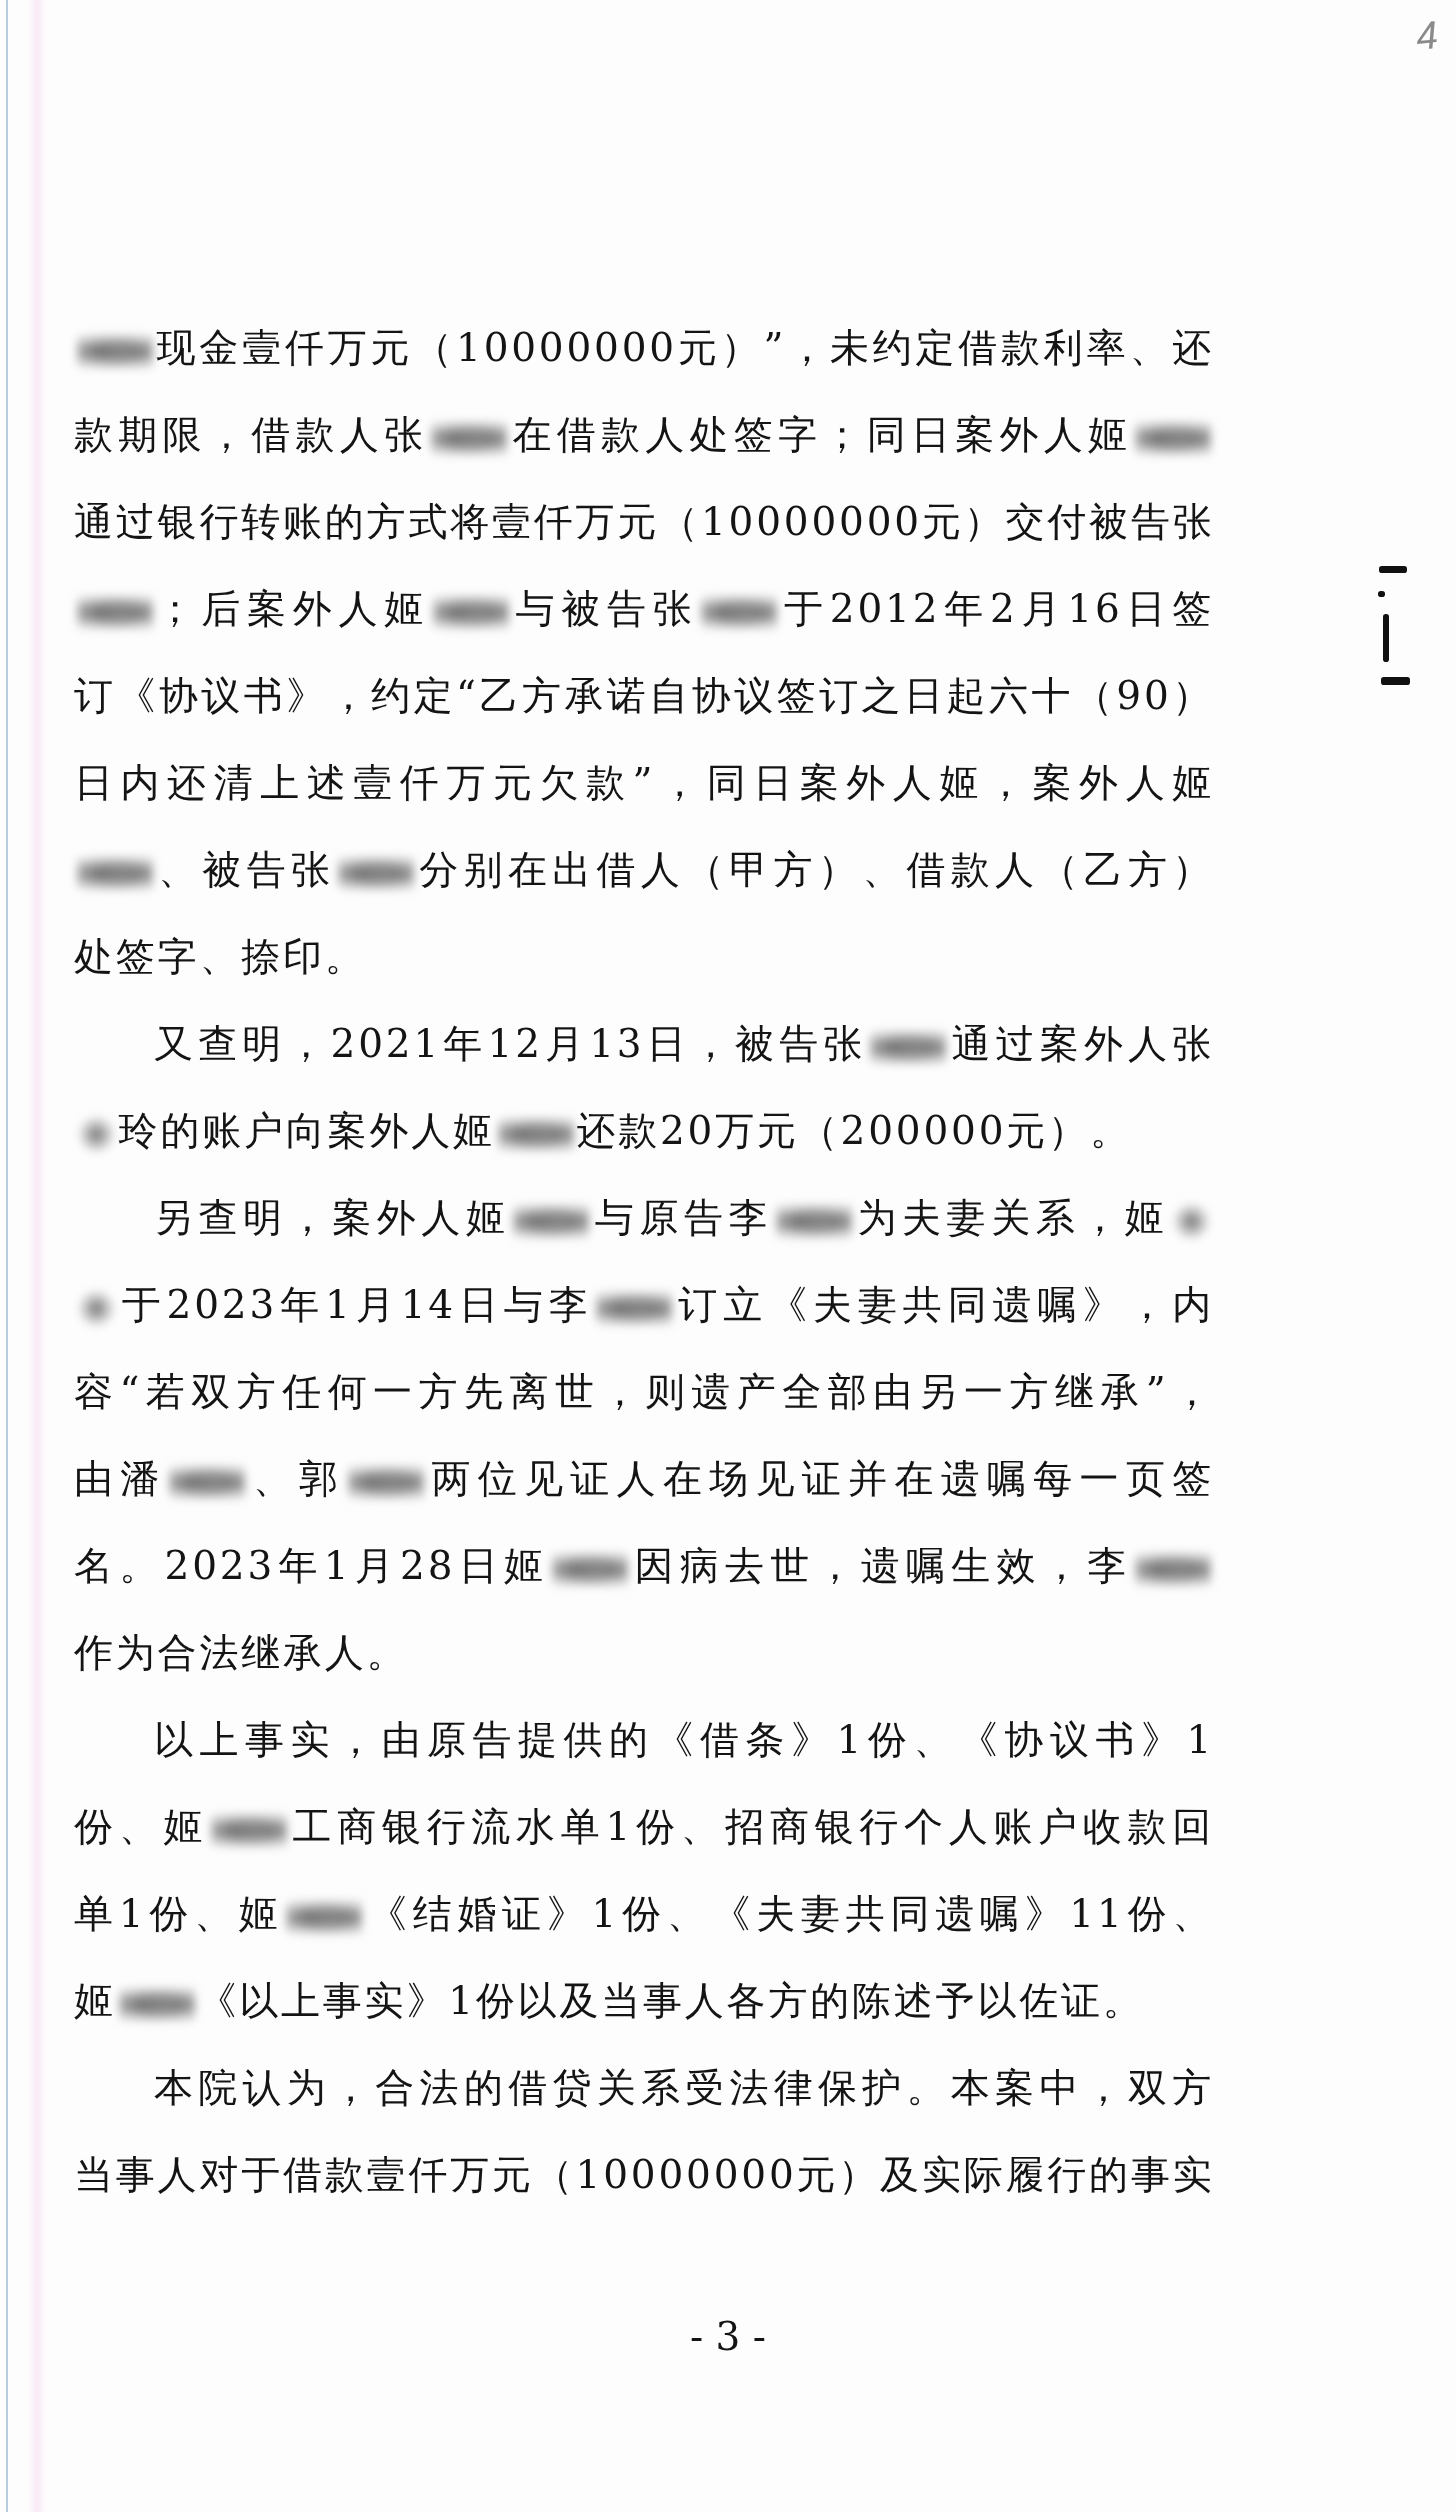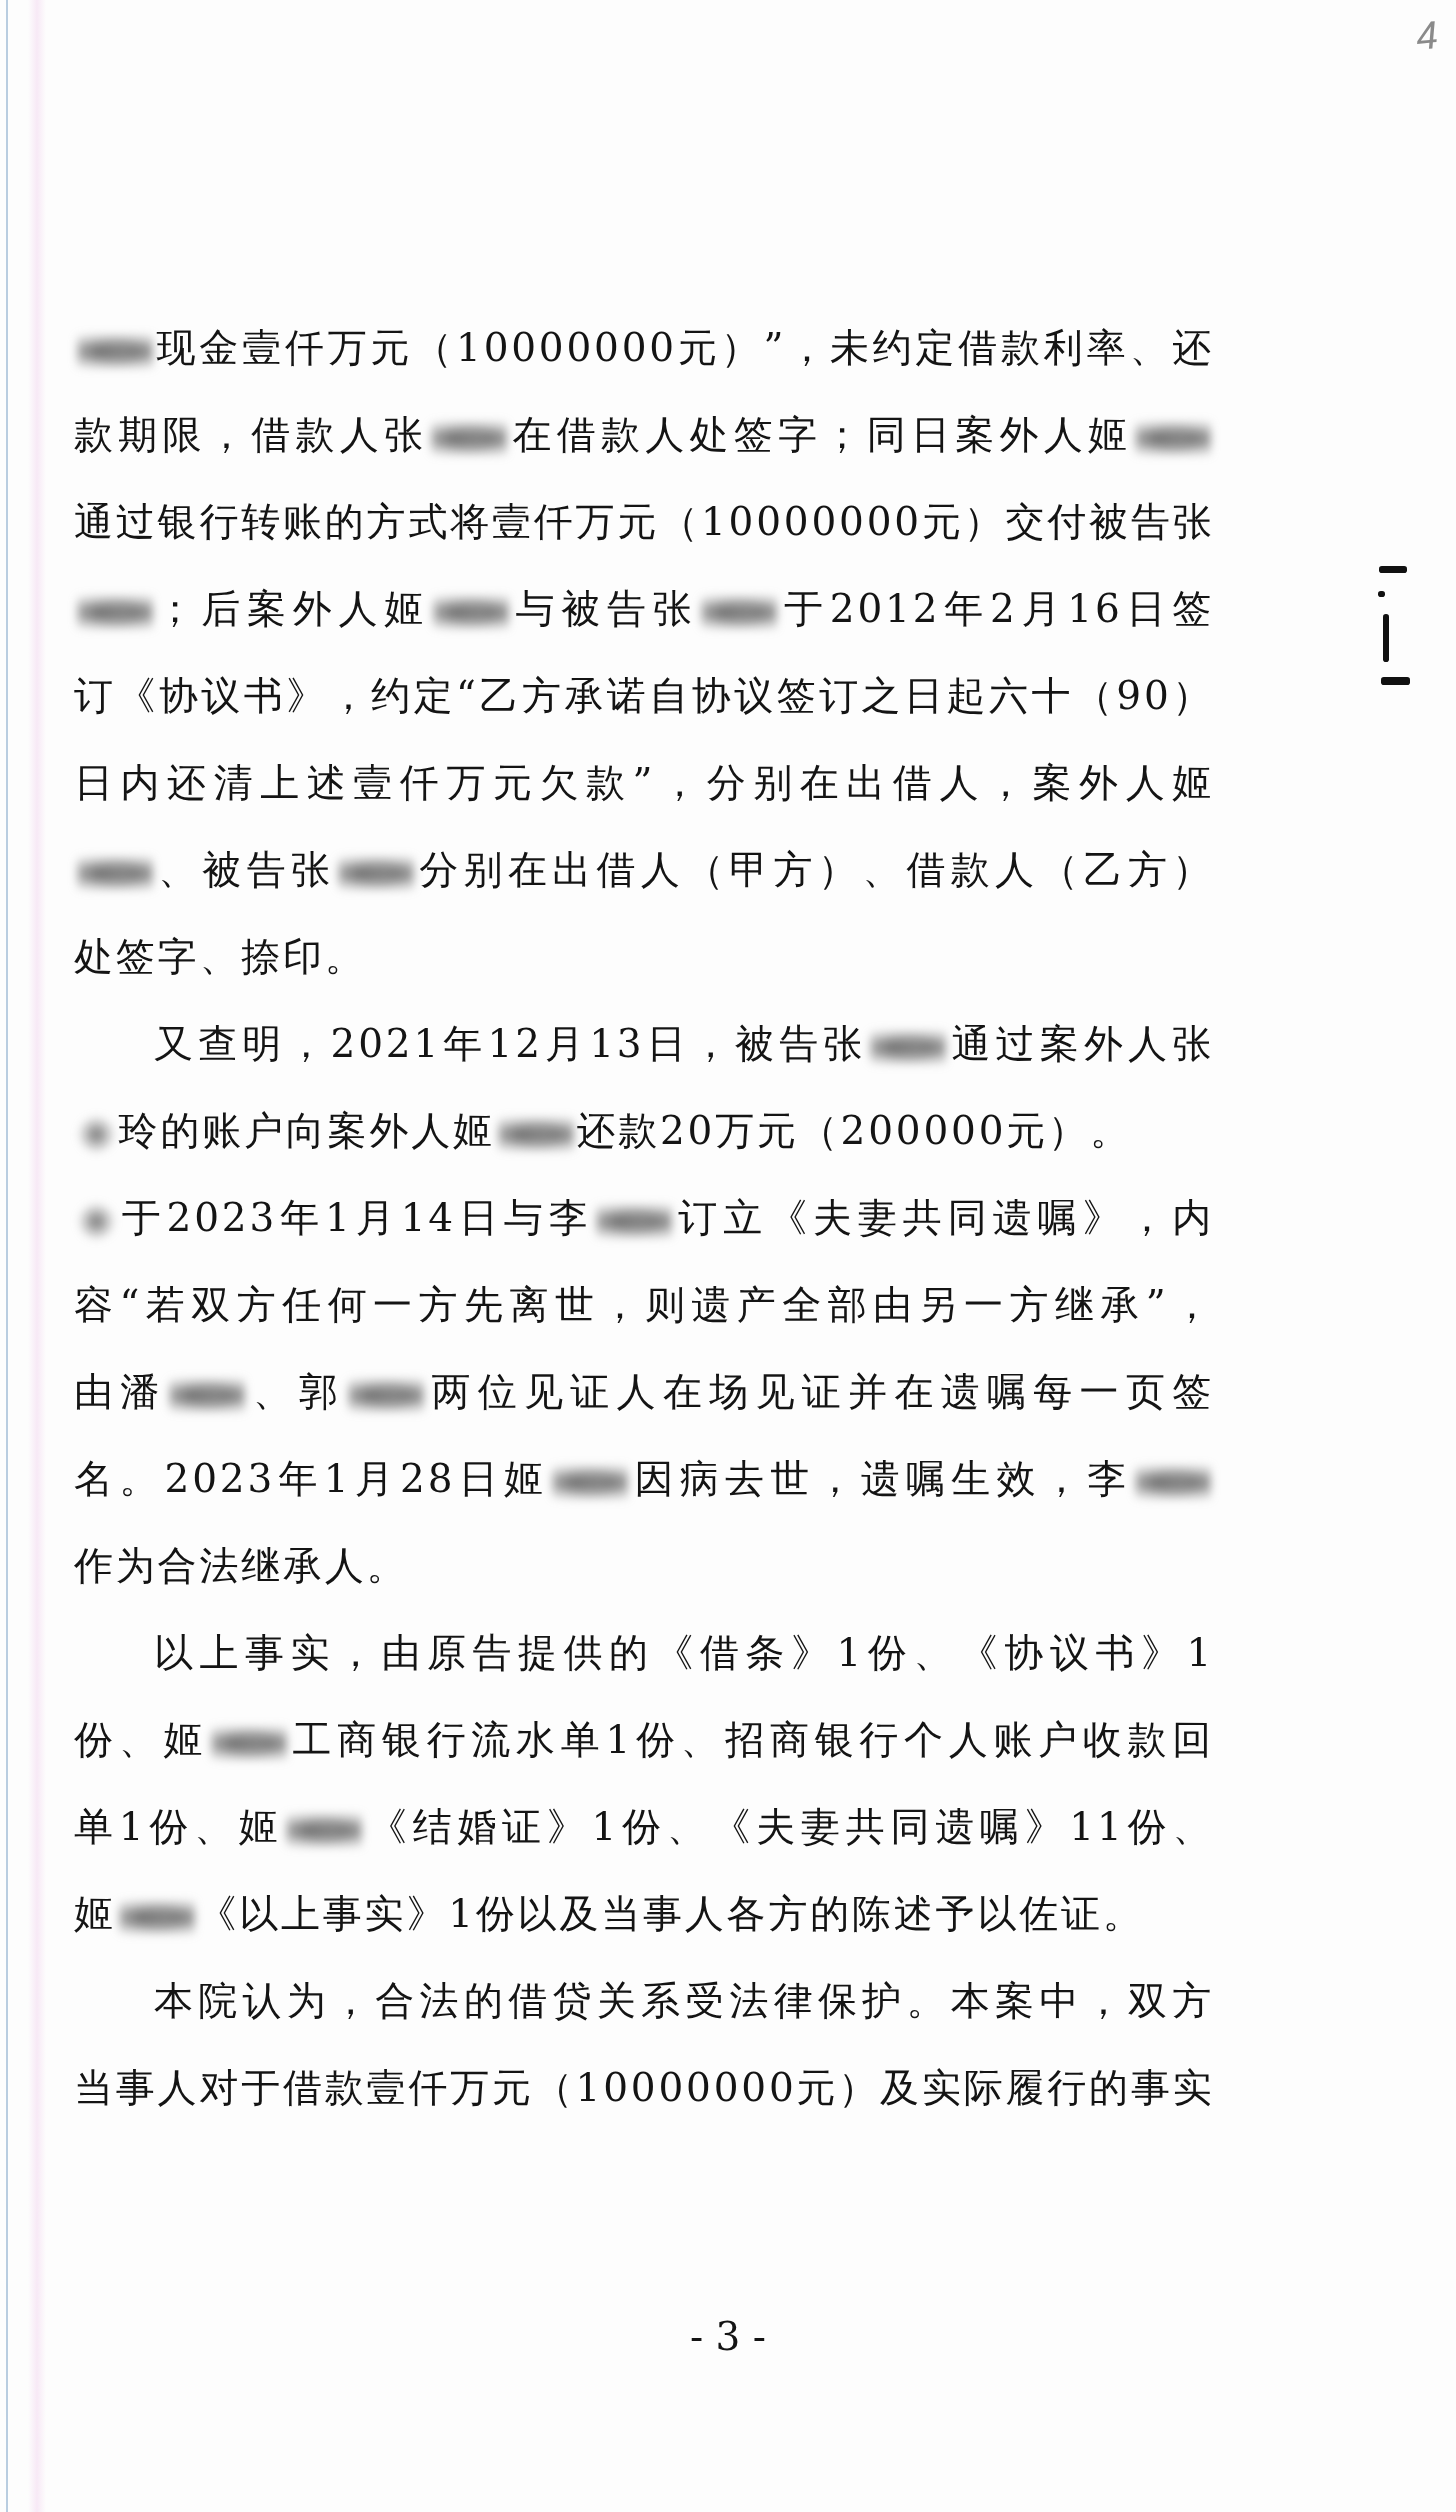--- a/index.html
+++ b/index.html
@@ -69,25 +69,26 @@
   <div class="bar" style="left:8.3px;top:48px;width:5.5px;height:48px;"></div>
   <div class="bar" style="left:5.5px;top:111px;width:29px;height:8.3px;"></div>
 </div>
 
 <div class="page" id="page">
     <div class="line"><span class="redact"></span><span>现金壹仟万元（10000000元）”，未约定借款利率、还</span></div>
     <div class="line"><span>款期限，借款人张</span><span class="redact"></span><span>在借款人处签字；同日案外人姬</span><span class="redact"></span></div>
     <div class="line"><span>通过银行转账的方式将壹仟万元（10000000元）交付被告张</span></div>
     <div class="line"><span class="redact"></span><span>；后案外人姬</span><span class="redact"></span><span>与被告张</span><span class="redact"></span><span>于2012年2月16日签</span></div>
     <div class="line"><span>订《协议书》，约定“乙方承诺自协议签订之日起六十（90）</span></div>
-    <div class="line"><span>日内还清上述壹仟万元欠款”，分别在出借人，案外人姬</span></div>
+    <div class="line"><span>日内还清上述壹仟万元欠款”，同日案外人姬，案外人姬</span></div>
     <div class="line"><span class="redact"></span><span>、被告张</span><span class="redact"></span><span>分别在出借人（甲方）、借款人（乙方）</span></div>
     <div class="line last"><span>处签字、捺印。</span></div>
     <div class="line indent"><span>又查明，2021年12月13日，被告张</span><span class="redact"></span><span>通过案外人张</span></div>
     <div class="line last"><span class="redact one"></span><span>玲的账户向案外人姬</span><span class="redact"></span><span>还款20万元（200000元）。</span></div>
+    <div class="line indent"><span>另查明，案外人姬</span><span class="redact"></span><span>与原告李</span><span class="redact"></span><span>为夫妻关系，姬</span><span class="redact one"></span></div>
     <div class="line"><span class="redact one"></span><span>于2023年1月14日与李</span><span class="redact"></span><span>订立《夫妻共同遗嘱》，内</span></div>
     <div class="line"><span>容“若双方任何一方先离世，则遗产全部由另一方继承”，</span></div>
     <div class="line"><span>由潘</span><span class="redact"></span><span>、郭</span><span class="redact"></span><span>两位见证人在场见证并在遗嘱每一页签</span></div>
     <div class="line"><span>名。2023年1月28日姬</span><span class="redact"></span><span>因病去世，遗嘱生效，李</span><span class="redact"></span></div>
     <div class="line last"><span>作为合法继承人。</span></div>
     <div class="line indent"><span>以上事实，由原告提供的《借条》1份、《协议书》1</span></div>
     <div class="line"><span>份、姬</span><span class="redact"></span><span>工商银行流水单1份、招商银行个人账户收款回</span></div>
     <div class="line"><span>单1份、姬</span><span class="redact"></span><span>《结婚证》1份、《夫妻共同遗嘱》11份、</span></div>
     <div class="line last"><span>姬</span><span class="redact"></span><span>《以上事实》1份以及当事人各方的陈述予以佐证。</span></div>
     <div class="line indent"><span>本院认为，合法的借贷关系受法律保护。本案中，双方</span></div>

